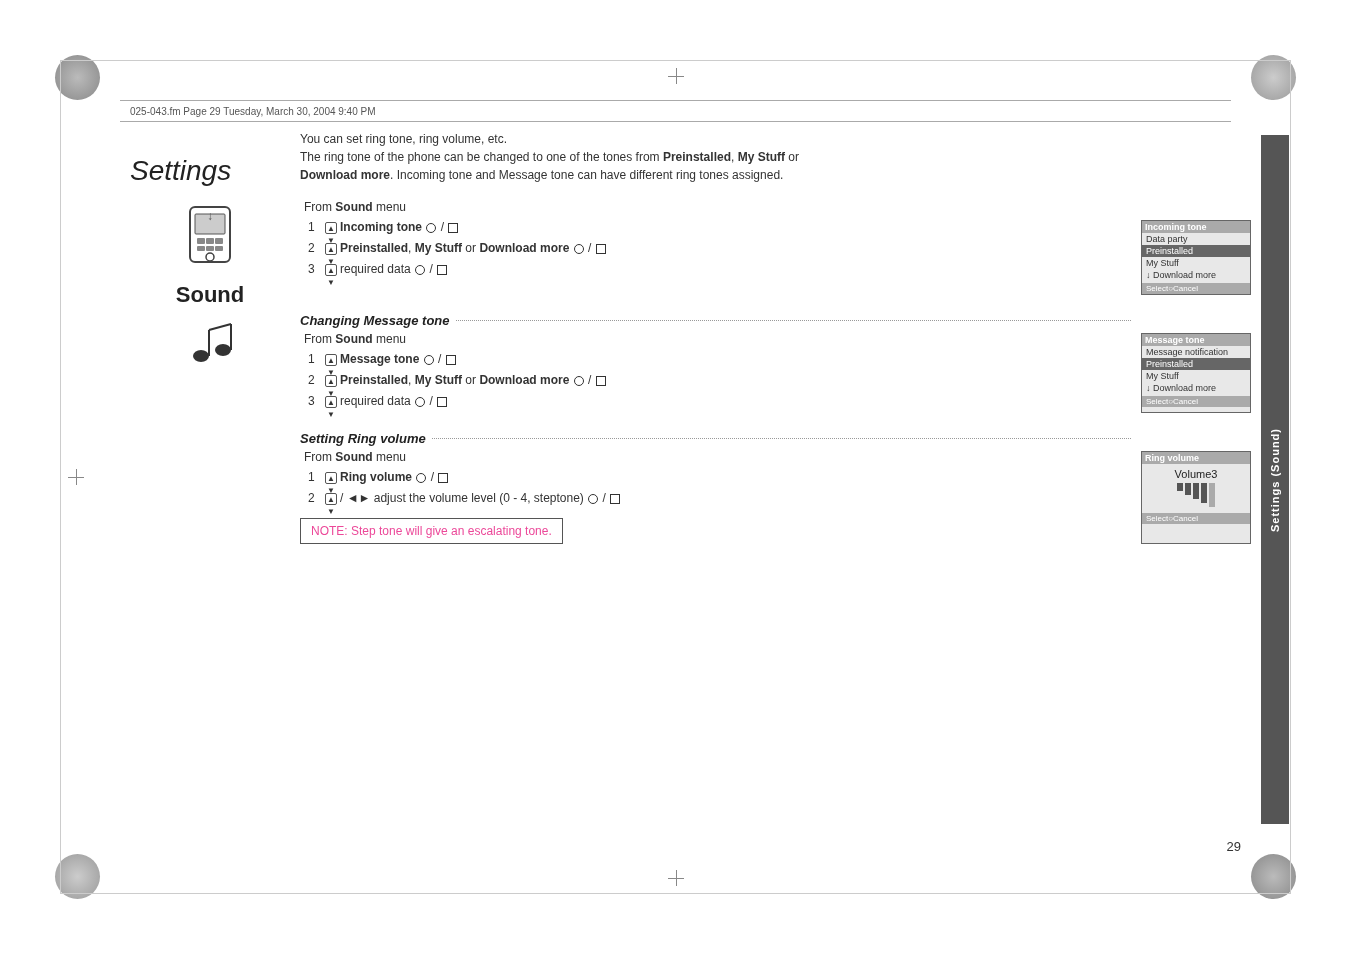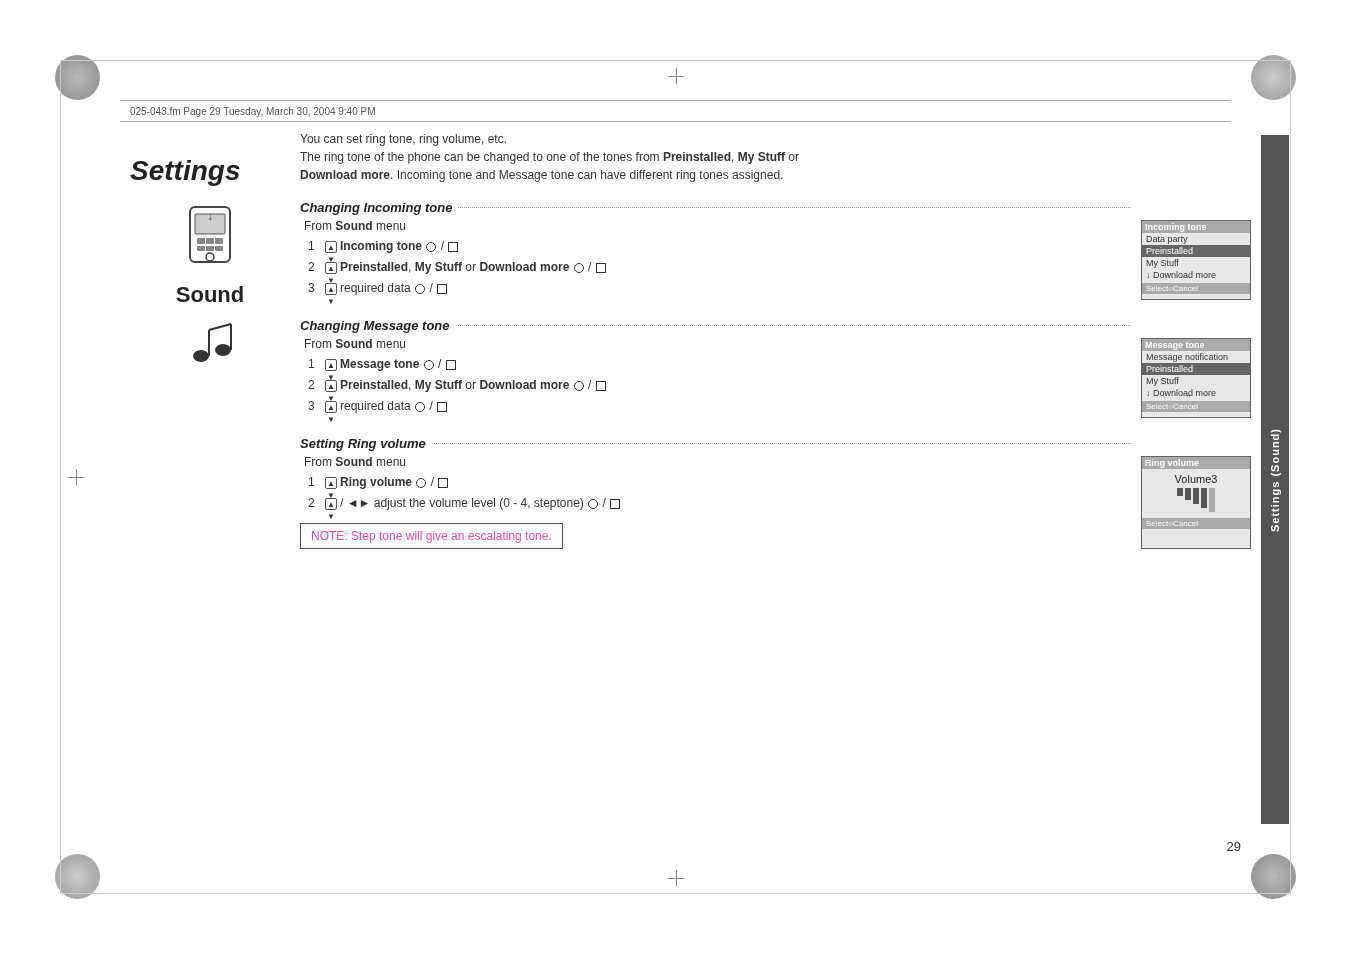--- a/index.html
+++ b/index.html
@@ -60,21 +60,21 @@
       left: 120px;
       width: 180px;
       display: flex;
       flex-direction: column;
       align-items: center;
       padding-top: 20px;
     }
 
     .settings-heading {
       font-size: 28px;
-      font-weight: bold;
+      font-weight: normal;
       color: #222;
       font-style: italic;
       margin-bottom: 15px;
       align-self: flex-start;
       margin-left: 10px;
     }
 
     .phone-icon-top {
       width: 70px;
       height: 70px;
@@ -379,23 +379,20 @@
 
 
   <div class="intro-text">
     <span>You can set ring tone, ring volume, etc.</span><br>
     <span>The ring tone of the phone can be changed to one of the tones from <strong>Preinstalled</strong>, <strong>My Stuff</strong> or</span><br>
     <span><strong>Download more</strong>. Incoming tone and Message tone can have different ring tones assigned.</span>
   </div>
 
   <div class="section" style="display:flex; gap:10px;">
     <div style="flex:1;">
-      <div class="section-title">
-        <em>Changing Incoming tone</em>
-      </div>
       <div class="from-sound">
         From <strong>Sound</strong> menu
       </div>
       <div class="steps">
         <div class="step">
           <span class="step-num">1</span>
           <span style="margin-right:2px;">
             <span class="arrow-nav">▲<br>▼</span>
           </span>
           <span><strong>Incoming tone</strong> <span class="nav-circle"></span> / <span class="nav-sq"></span></span>

